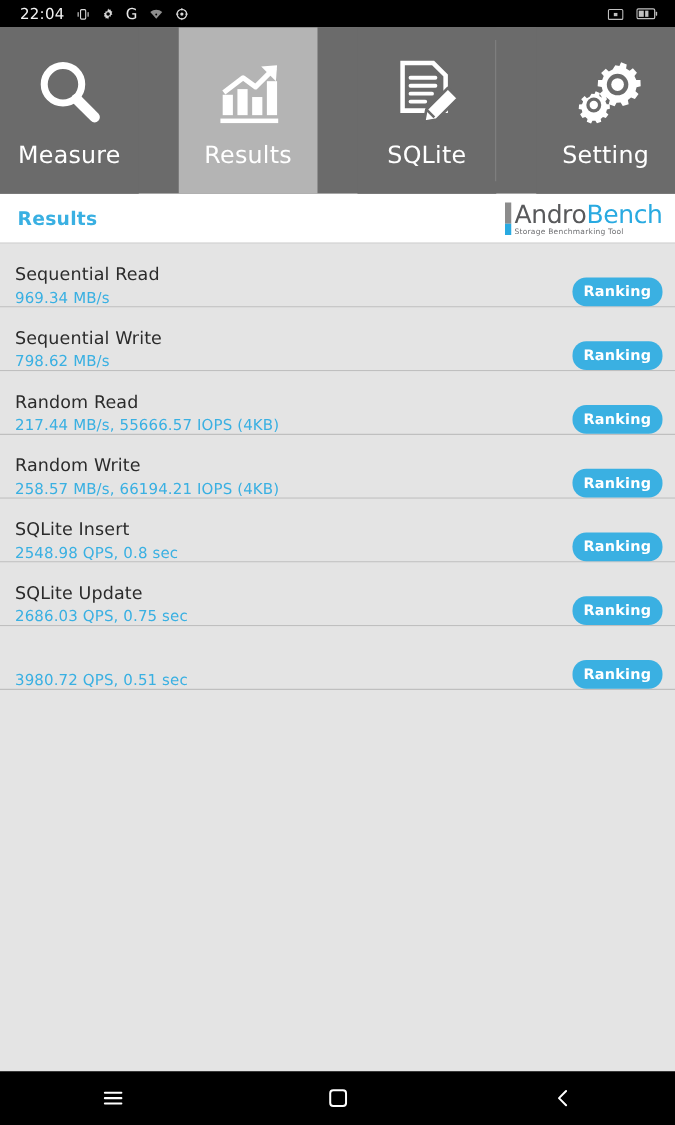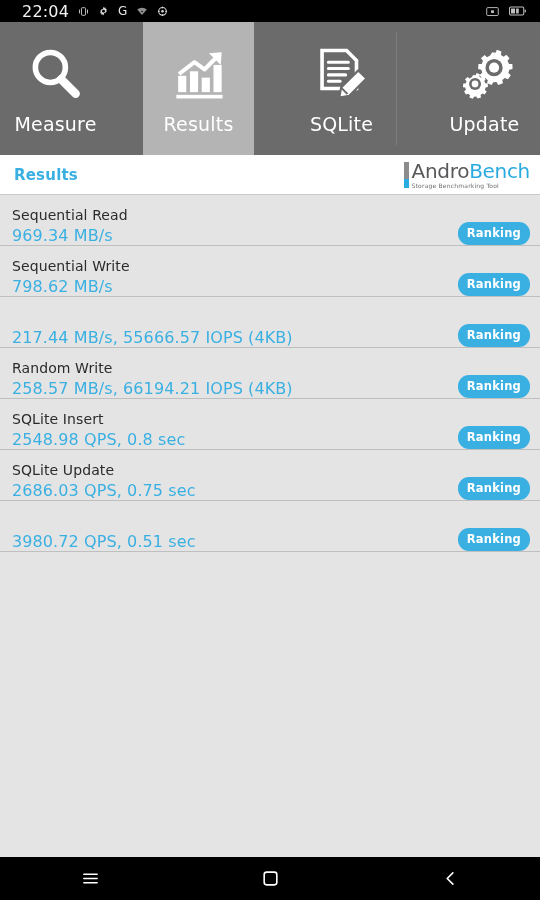--- a/index.html
+++ b/index.html
@@ -26,24 +26,24 @@
   .statusbar {
     height: 22px;
     background: #000000;
     display: flex;
     align-items: center;
     padding: 0 8px;
     flex: 0 0 auto;
   }
   .sb-time {
     color: #f2f2f2;
-    font-size: 16px;
+    font-size: 12px;
     letter-spacing: 0.2px;
     margin-right: 9px;
-    margin-left: 14px;
+    margin-left: 8px;
   }
   .sb-icons-left {
     display: flex;
     align-items: center;
     gap: 9px;
   }
   .sb-spacer { flex: 1 1 auto; }
   .sb-icons-right {
     display: flex;
     align-items: center;
@@ -183,21 +183,21 @@
     flex: 1 1 auto;
     min-width: 0;
   }
   .row-title {
     color: #2b2b2b;
     font-size: 14px;
     letter-spacing: 0.1px;
   }
   .row-value {
     color: #3ab0e2;
-    font-size: 16px;
+    font-size: 12px;
     letter-spacing: 0.1px;
   }
   .rank-btn {
     flex: 0 0 auto;
     background: #3ab0e2;
     color: #ffffff;
     font-size: 11.5px;
     font-weight: bold;
     padding: 5px 9px;
     border-radius: 11px;
@@ -325,21 +325,21 @@
             <circle cx="42" cy="25" r="9.5" fill="#6b6b6b"></circle>
             <circle cx="42" cy="25" r="5.6" fill="#ffffff"></circle>
           </g>
           <g fill="#ffffff">
             <path d="M19 33 l2.6.4 1.1-2.5 3.6 1.5 -.4 2.6 2.2 1.5 2.1-1.6 2.6 2.8 -1.6 2.1 1.2 2.5 2.7.1 .1 4 -2.6.6 -.7 2.6 2 1.8 -2.3 3.2 -2.5-1 -2 1.7 .5 2.6 -3.8 1.2 -1.4-2.2 -2.6.1 -1.2 2.3 -3.8-1.4 .7-2.5 -2-1.7 -2.5.9 -2.1-3.4 2-1.7 -.6-2.5 -2.6-.5 .3-4 2.6-.1 1-2.5 -1.7-2 3-2.7 2 1.8 2.4-1.3z"></path>
             <circle cx="21" cy="43" r="6.6" fill="#6b6b6b"></circle>
             <circle cx="21" cy="43" r="3.7" fill="#ffffff"></circle>
           </g>
         </svg>
       </div>
-      <div class="tab-label">Update</div>
+      <div class="tab-label">Setting</div>
     </div>
   </div>
 
   <div class="header">
     <div class="header-title">Results</div>
     <div class="brand">
       <div class="brand-bar">
         <div class="bb-top"></div>
         <div class="bb-bot"></div>
       </div>
@@ -363,20 +363,21 @@
     <div class="row">
       <div class="row-texts">
         <div class="row-title">Sequential Write</div>
         <div class="row-value">798.62 MB/s</div>
       </div>
       <button class="rank-btn">Ranking</button>
     </div>
 
     <div class="row">
       <div class="row-texts">
+        <div class="row-title">Random Read</div>
         <div class="row-value">217.44 MB/s, 55666.57 IOPS (4KB)</div>
       </div>
       <button class="rank-btn">Ranking</button>
     </div>
 
     <div class="row">
       <div class="row-texts">
         <div class="row-title">Random Write</div>
         <div class="row-value">258.57 MB/s, 66194.21 IOPS (4KB)</div>
       </div>

